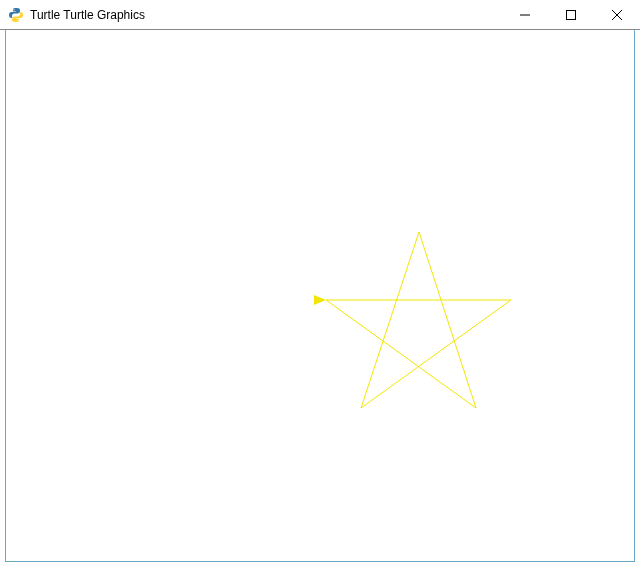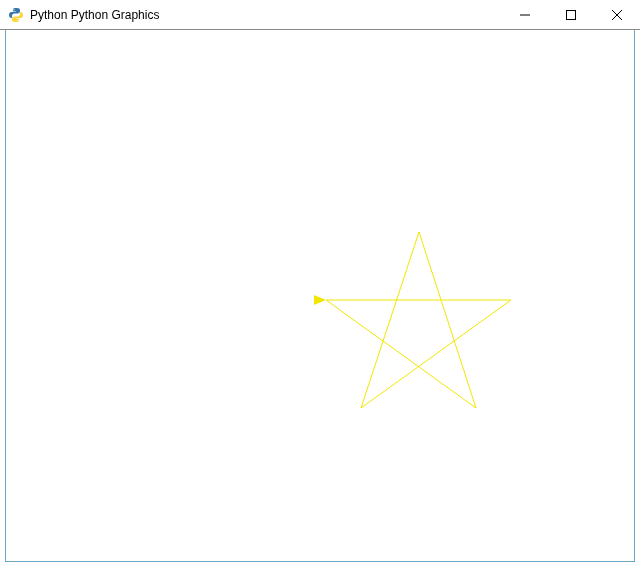--- a/index.html
+++ b/index.html
@@ -76,21 +76,21 @@
 <div class="window">
   <div class="titlebar">
     <span class="app-icon">
       <svg width="16" height="16" viewBox="0 0 16 16">
         <path d="M7.5 1C5 1 5 2.5 5 3v1.5h3V5H3.5C2 5 1 6 1 8s1 3 2.5 3H4V9c0-1.5 1-2.5 2.5-2.5h3C11 6.5 12 5.5 12 4V3c0-1-0.5-2-3-2H7.5z" fill="#3776ab"></path>
         <circle cx="6" cy="2.8" r="0.6" fill="#fff"></circle>
         <path d="M8.5 15C11 15 11 13.5 11 13v-1.5H8V11h4.5C14 11 15 10 15 8s-1-3-2.5-3H12v2c0 1.5-1 2.5-2.5 2.5h-3C5 9.5 4 10.5 4 12v1c0 1 0.5 2 3 2H8.5z" fill="#ffd43b"></path>
         <circle cx="10" cy="13.2" r="0.6" fill="#fff"></circle>
       </svg>
     </span>
-    <span class="title">Python Python Graphics</span>
+    <span class="title">Turtle Turtle Graphics</span>
     <div class="win-controls">
       <div class="win-btn">
         <svg width="10" height="10" viewBox="0 0 10 10">
             <line x1="0" y1="5" x2="10" y2="5" stroke="#000" stroke-width="1"></line>
           </svg>
       </div>
       <div class="win-btn">
         <svg width="10" height="10" viewBox="0 0 10 10">
             <rect x="0.5" y="0.5" width="9" height="9" fill="none" stroke="#000" stroke-width="1"></rect>
           </svg>

